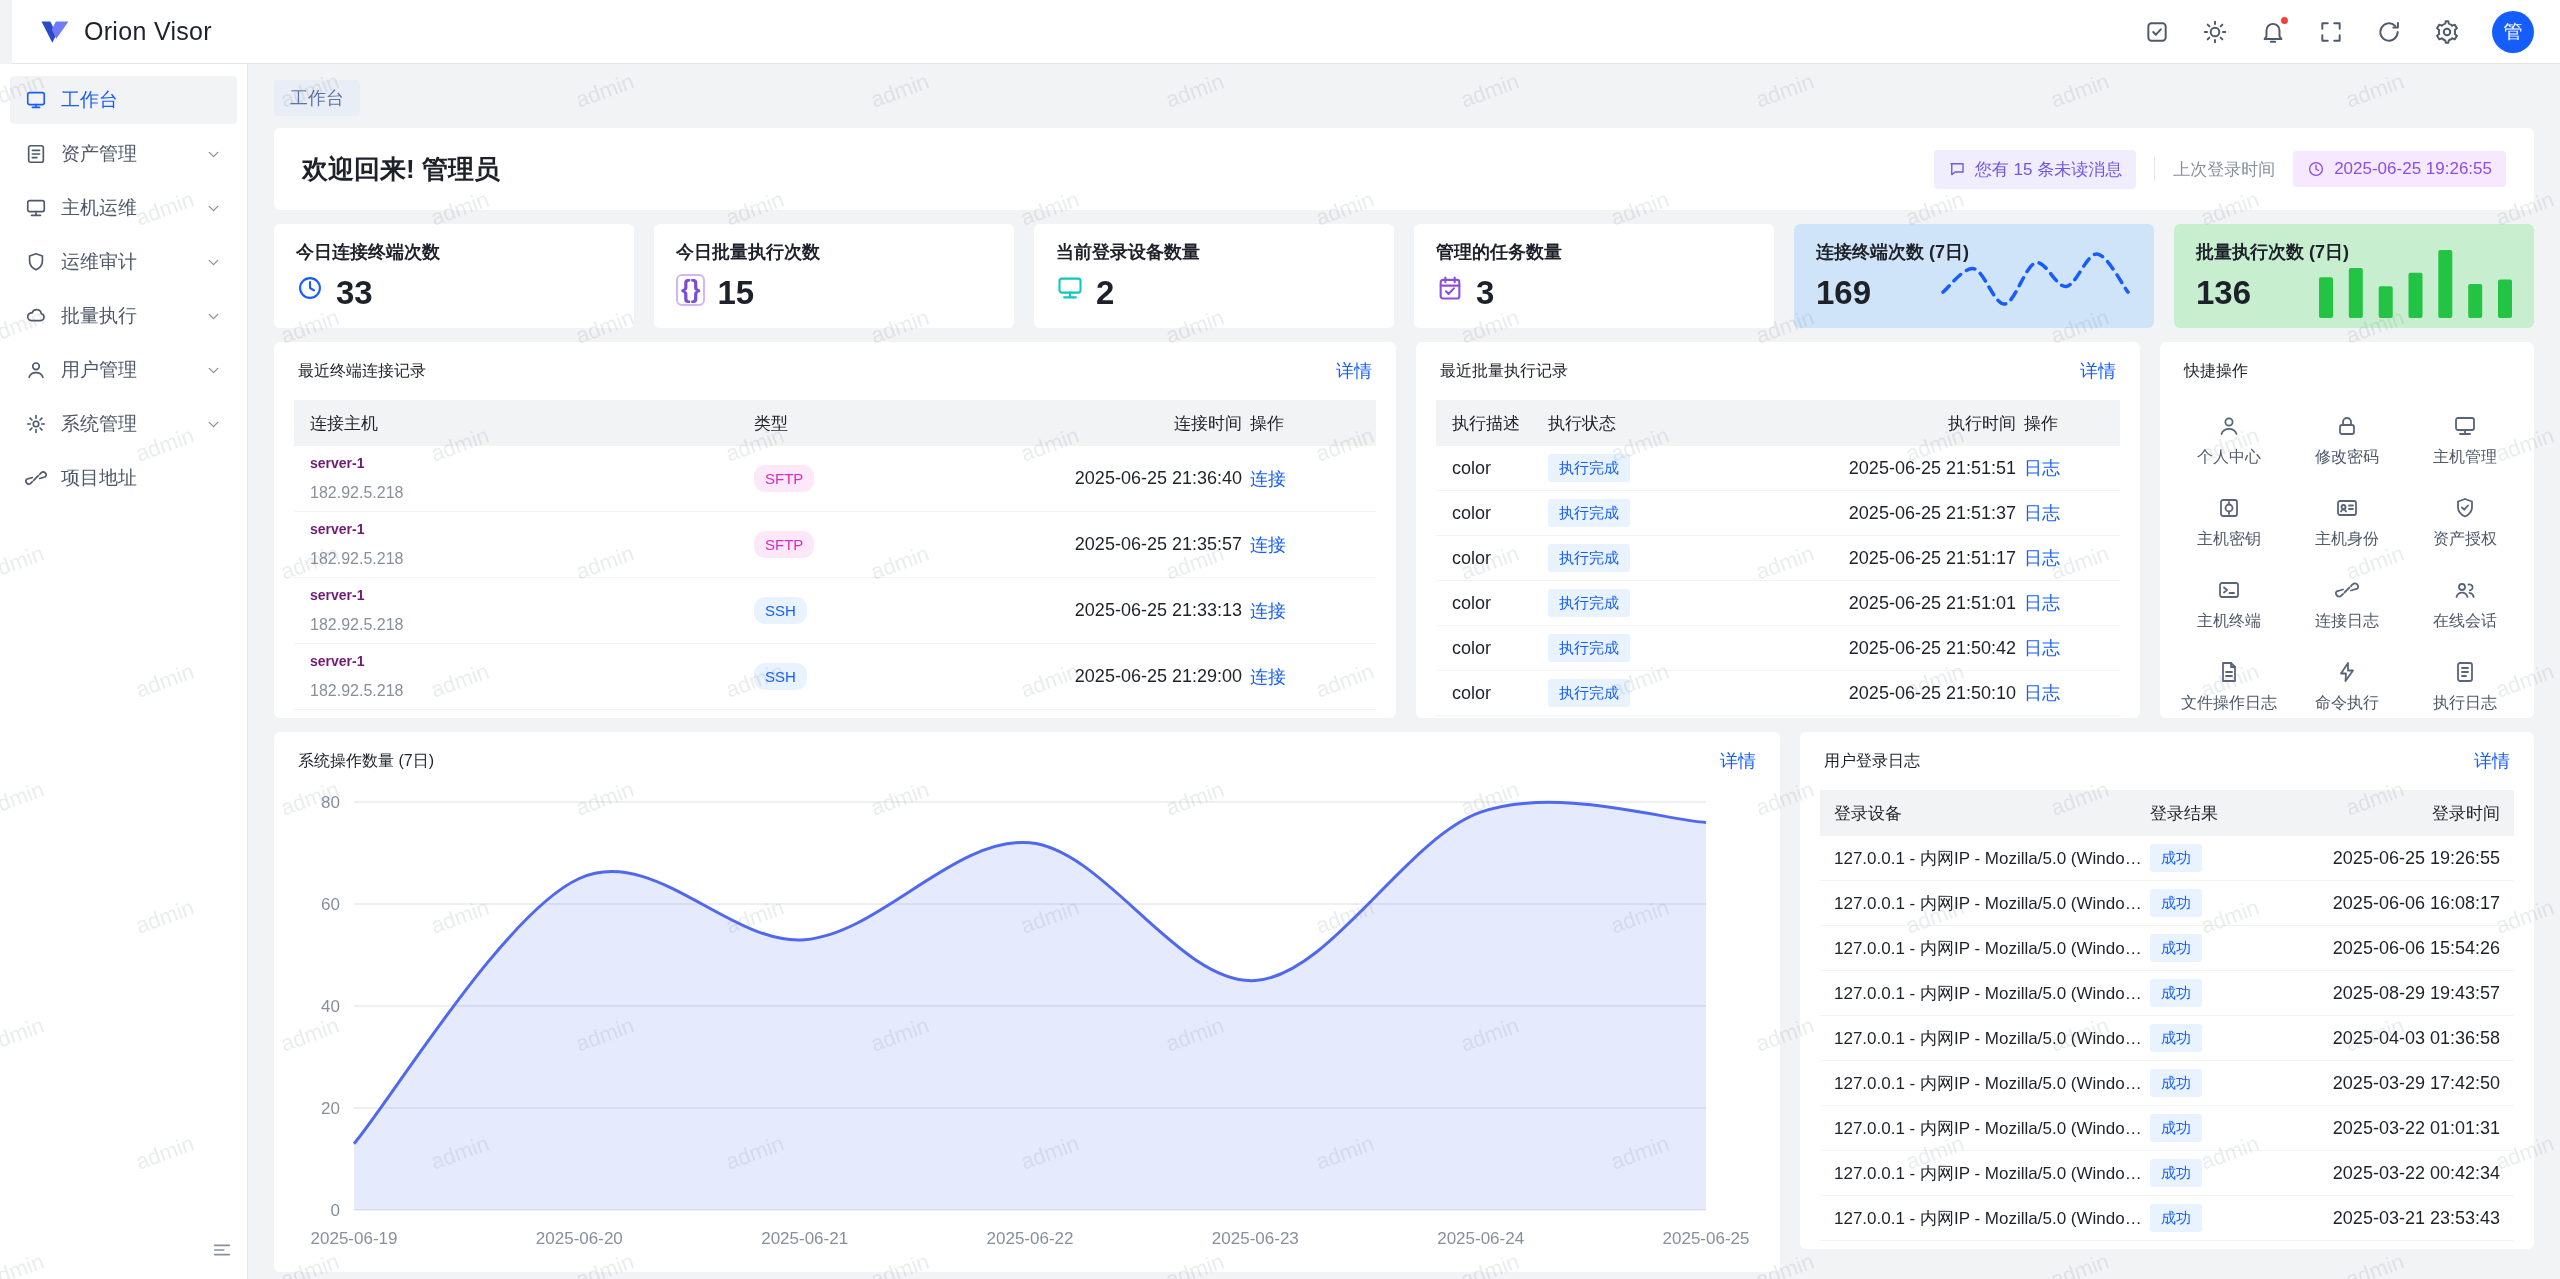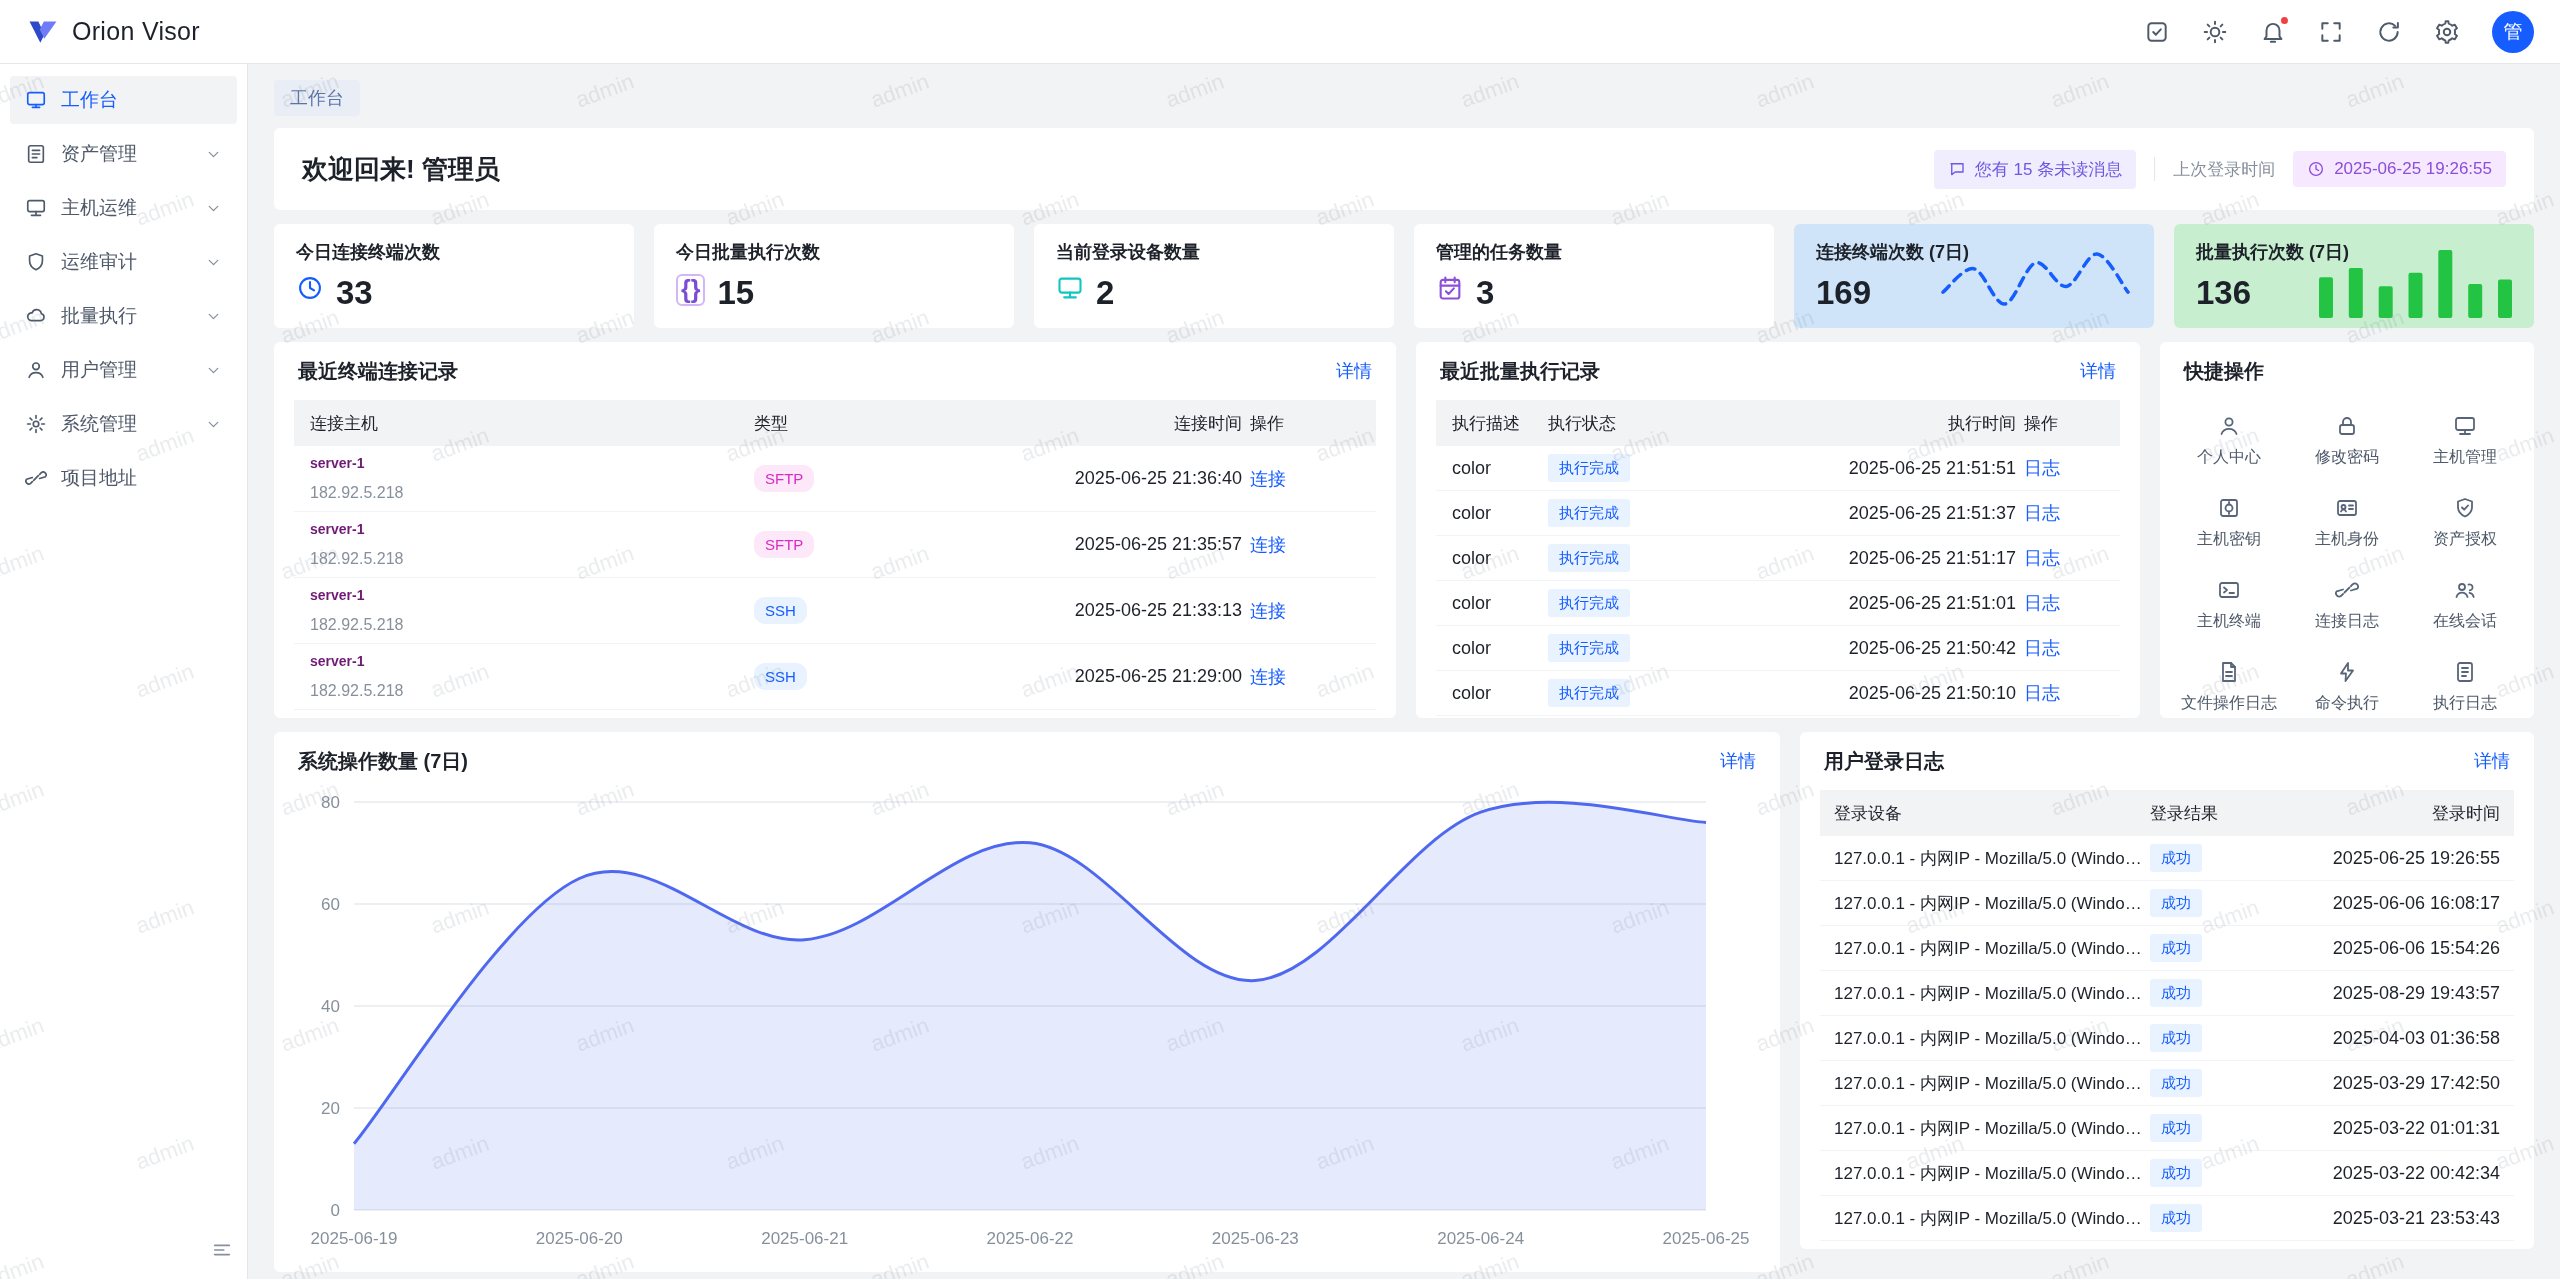--- a/index.html
+++ b/index.html
@@ -2,21 +2,21 @@
 <html style="--primary: #165dff; --card-blue: #cfe4f8; --card-green: #c7eecf; --purple: #8d4eda; --pink: #d92bc3;"><head>
 <meta charset="utf-8">
 <style>
   *{margin:0;padding:0;box-sizing:border-box;}
   html,body{width:2560px;height:1279px;overflow:hidden;background:#f2f3f5;
     font-family:"Liberation Sans","DejaVu Sans",sans-serif;color:#1d2129;}
   svg{display:block;}
   a{text-decoration:none;}
 
   
-  .topbar{position:fixed;top:0;left:0;right:0;height:64px;background:#fff;border-bottom:1px solid #e5e6eb;
+  .topbar{position:fixed;top:0;left:12px;right:0;height:64px;background:#fff;border-bottom:1px solid #e5e6eb;
     display:flex;align-items:center;justify-content:space-between;padding:0 26px;z-index:20;}
   .brand{display:flex;align-items:center;gap:12px;cursor:pointer;}
   .brand-name{font-size:25px;font-weight:500;color:#1d2129;letter-spacing:.3px;}
   .topbar-actions{display:flex;align-items:center;gap:32px;}
   .tb-icon{width:26px;height:26px;color:#4e5969;position:relative;cursor:pointer;}
   .tb-icon svg{width:26px;height:26px;}
   .bell-dot{position:absolute;top:-4px;right:-4px;width:11px;height:11px;background:#f53f3f;border-radius:50%;border:2px solid #fff;}
   .avatar{width:42px;height:42px;border-radius:50%;background:var(--primary,#165dff);color:#fff;
     display:flex;align-items:center;justify-content:center;font-size:19px;cursor:pointer;}
 
@@ -58,21 +58,21 @@
   .stat-value-row{display:flex;align-items:flex-start;gap:12px;}
   .stat-ic svg{width:28px;height:28px;}
   .braces{font-size:25px;font-weight:700;color:#7c4dd4;border:2px solid #d3b6f5;border-radius:6px;padding:0 3px;line-height:1.1;}
   .stat-value{font-size:33px;font-weight:700;color:#1d2129;}
   .spark{position:absolute;right:16px;top:14px;}
 
   
   .mid-row{margin-top:14px;display:flex;gap:20px;align-items:stretch;height:376px;}
   .panel{background:#fff;border-radius:6px;overflow:hidden;}
   .panel-head{height:58px;display:flex;align-items:center;justify-content:space-between;padding:0 24px;}
-  .panel-title{font-size:20px;font-weight:700;}
+  .panel-title{font-size:16px;font-weight:400;}
   .link{color:var(--primary,#165dff);font-size:18px;cursor:pointer;}
   .tbl{margin:0 20px;}
   .tbl-head{display:grid;align-items:center;background:#f2f3f5;height:46px;font-size:17px;color:#1d2129;font-weight:500;}
   .tbl-row{display:grid;align-items:center;border-bottom:1px solid #f2f3f5;font-size:18px;}
   .t-grid{grid-template-columns:1fr 150px 330px 110px;padding:0 16px;column-gap:8px;}
   .b-grid{grid-template-columns:1fr 170px 290px 80px;padding:0 16px;column-gap:8px;}
   .l-grid{grid-template-columns:1fr 120px 222px;padding:0 14px;column-gap:8px;}
   .terminal-panel{width:1122px;}
   .batch-panel{width:724px;}
   .quick-panel{flex:1;}

